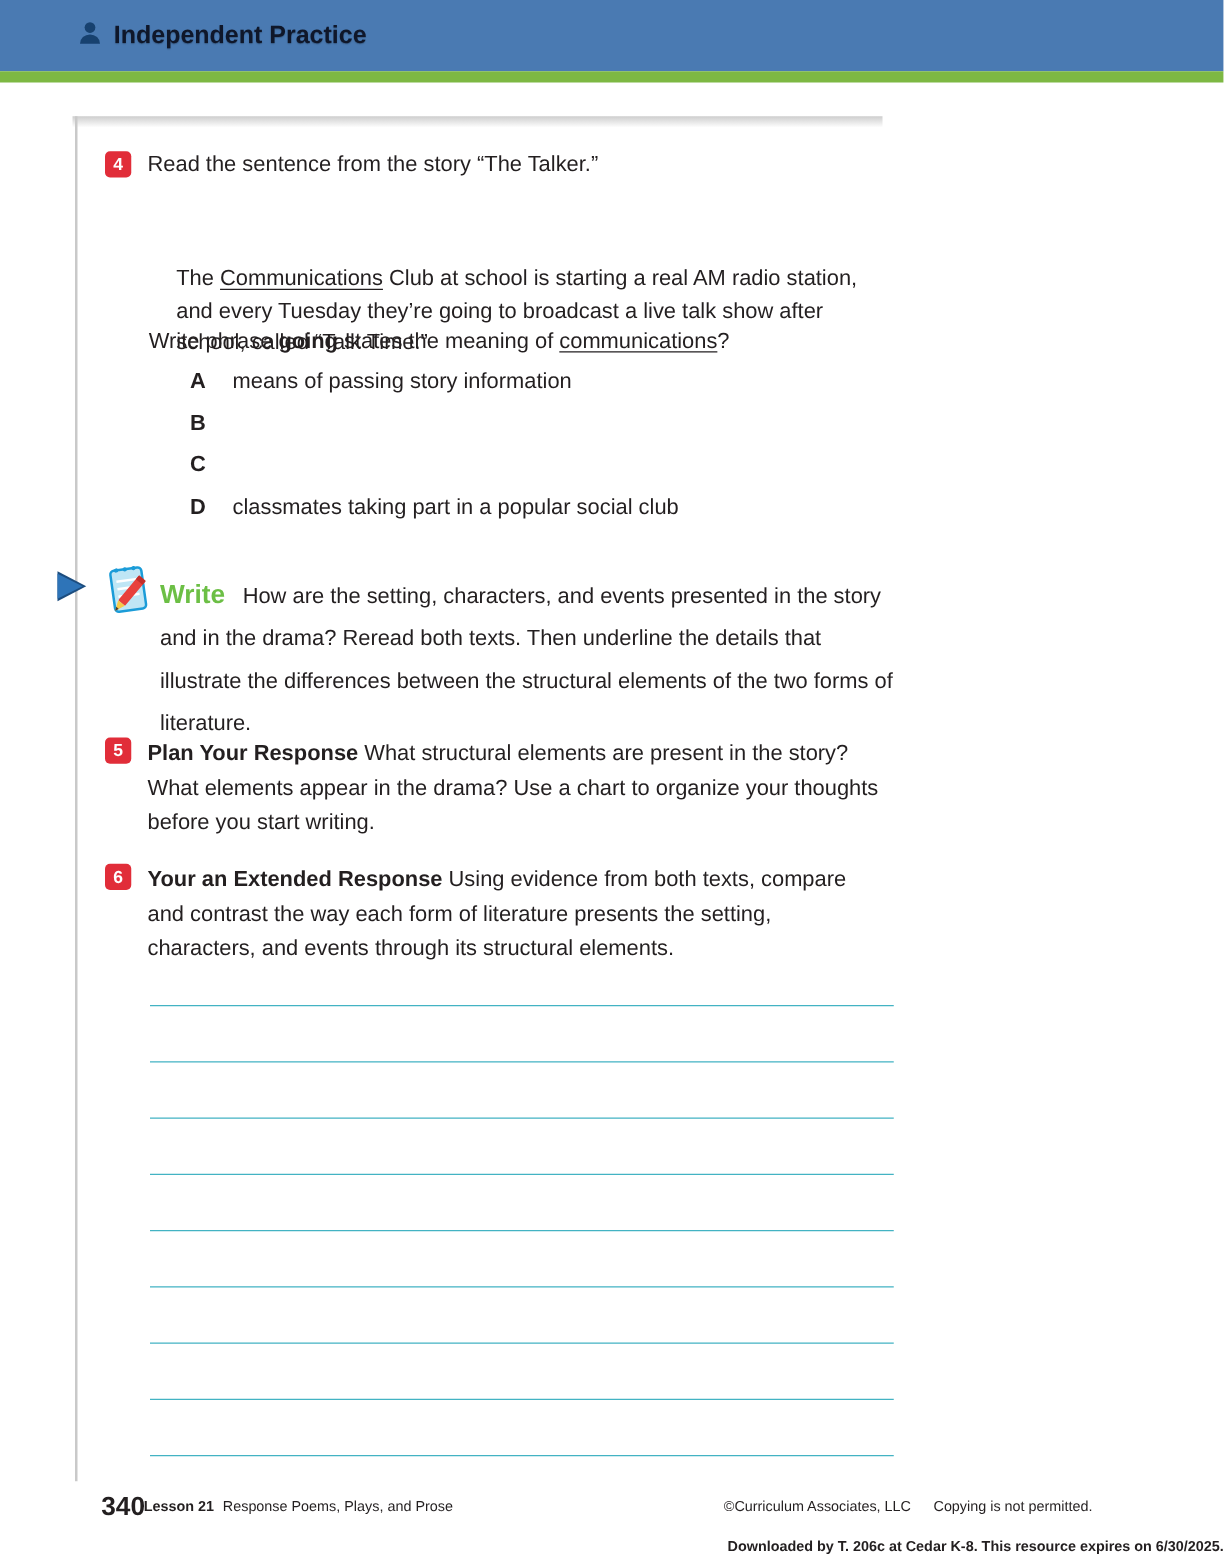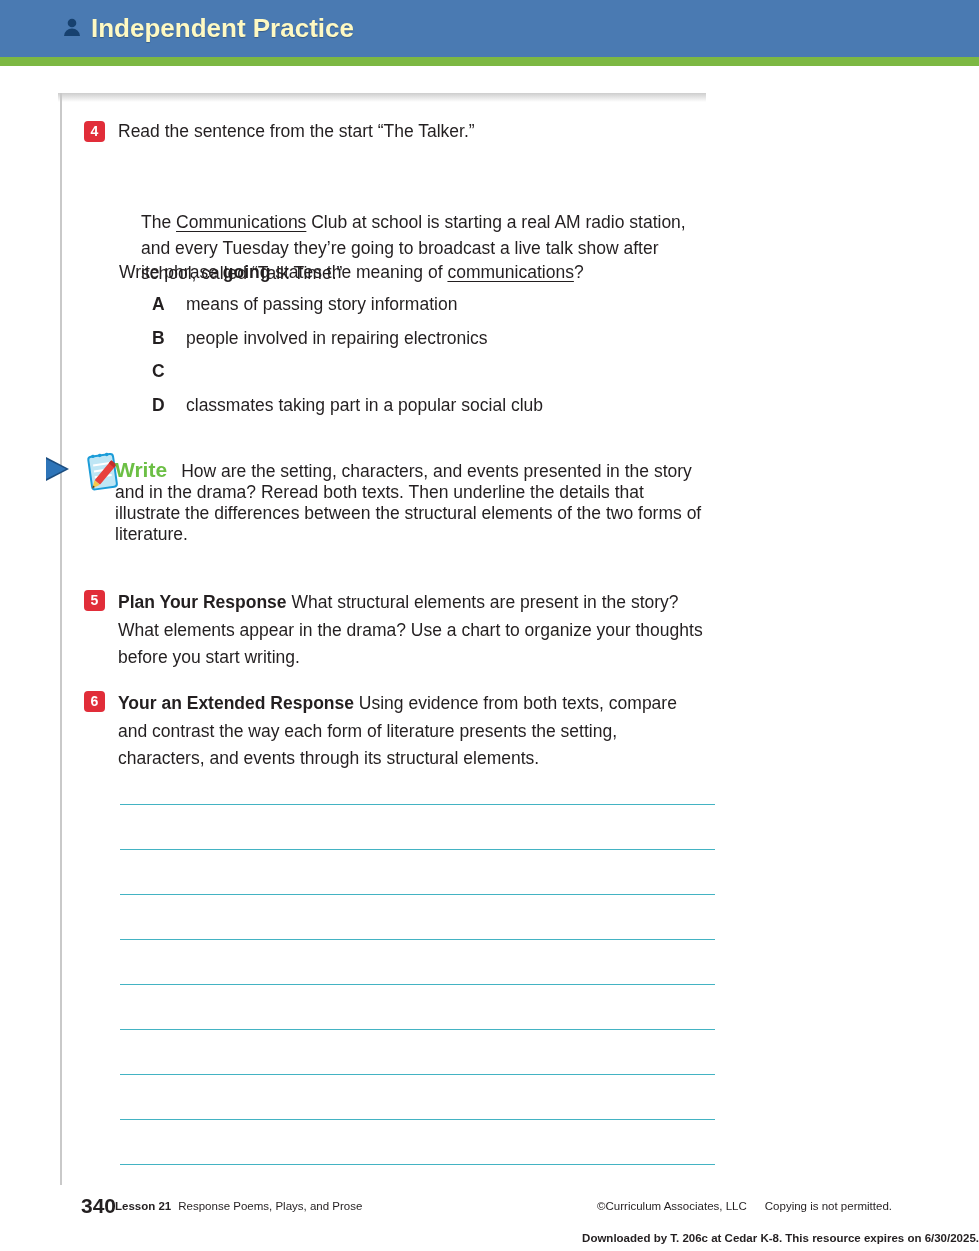--- a/index.html
+++ b/index.html
@@ -4,21 +4,21 @@
 <style>
   * { margin:0; padding:0; box-sizing:border-box; }
   html,body { background:#ffffff; }
   body { font-family:"Liberation Sans", sans-serif; color:#231f20; }
 
   .canvas { position:relative; width:979px; height:1251px; background:#ffffff; overflow:hidden; }
 
   
   .top-bar { position:absolute; top:0; left:0; width:100%; height:57px; background:#4a7ab2; }
   .top-bar-inner { position:absolute; left:62px; top:0; height:57px; display:flex; align-items:center; gap:9px; }
-  .top-bar-title { color:#fef9c3; font-size:26px; font-weight:bold; text-shadow:0 1px 1px rgba(0,0,0,.25); }
+  .top-bar-title { color:#0f172a; font-size:20px; font-weight:bold; text-shadow:0 1px 1px rgba(0,0,0,.25); }
   .green-stripe { position:absolute; top:57px; left:0; width:100%; height:9px; background:#7db843; }
 
   
   .page-top-shadow { position:absolute; left:58px; top:93px; width:648px; height:9px;
     background:linear-gradient(to bottom, #bdbdbd, rgba(255,255,255,0)); opacity:.75; }
   .page-left-edge { position:absolute; left:60px; top:93px; width:2px; height:1092px; background:#c9c9c9; }
 
   
   .item { position:absolute; left:84px; }
   .badge { position:absolute; left:0; top:1px; width:21px; height:21px; background:#e12d39;
@@ -33,32 +33,32 @@
   .choices { position:absolute; left:152px; top:294px; width:570px; }
   .choice-row { display:flex; margin-bottom:12.5px; font-size:17.5px; line-height:21px; }
   .choice-letter { font-weight:bold; width:34px; flex:0 0 34px; }
 
   
   .margin-arrow { position:absolute; left:46px; top:457px; width:0; height:0;
     border-top:12px solid transparent; border-bottom:12px solid transparent; border-left:23px solid #1c4d7f; }
   .margin-arrow-inner { position:absolute; left:46px; top:459px; width:0; height:0;
     border-top:10px solid transparent; border-bottom:10px solid transparent; border-left:20px solid #2e74b8; }
   .write-icon { position:absolute; left:82px; top:446px; }
-  .write-block { position:absolute; left:115px; top:459px; width:596px; font-size:17.5px; line-height:21px; }
+  .write-block { position:absolute; left:128px; top:459px; width:596px; font-size:17.5px; line-height:34px; }
   .write-label { color:#6cbf45; font-weight:800; font-size:21px; margin-right:14px; }
 
   
   .response-lines { position:absolute; left:120px; top:760px; width:595px; }
   .writing-line { height:45px; border-bottom:1.3px solid #43b3c3; }
 
   
   .footer-page-number { position:absolute; left:57px; top:1194px; font-size:21px; font-weight:bold;margin-left:24px; }
   .footer-lesson { position:absolute; left:115px; top:1200px; font-size:11.5px; }
   .footer-lesson .bold { margin-right:7px; }
-  .footer-copy { position:absolute; right:87px; top:1200px; font-size:11.5px; text-align:right; }
+  .footer-copy { position:absolute; right:105px; top:1200px; font-size:11.5px; text-align:right; }
   .footer-copy .gap { display:inline-block; width:18px; }
   .download-notice { position:absolute; left:0; width:100%; top:1232px; text-align:right;
     font-size:11.5px; font-weight:bold; }
 </style>
 </head>
 <body>
 
 <div class="canvas">
 
   <div class="top-bar">
@@ -72,39 +72,38 @@
       <span class="top-bar-title">Independent Practice</span>
     </div>
   </div>
   <div class="green-stripe"></div>
 
   <div class="page-top-shadow"></div>
   <div class="page-left-edge"></div>
 
   <div class="item" style="top:120px; width:640px;">
     <span class="badge">4</span>
-    <div class="item-content" style="line-height:22px;">Read the sentence from the start “The Talker.”</div>
+    <div class="item-content" style="line-height:22px;">Read the sentence from the story “The Talker.”</div>
   </div>
 
   <div class="quote-block">
     <span>The </span><span class="ul">Communications</span><span> Club at school is starting a real AM radio station, and every Tuesday they’re going to broadcast a live talk show after school, called “Talk Time.”</span>
   </div>
 
   <div class="question-line">
     <span>Write phrase </span><span class="bold">going</span><span> states the meaning of </span><span class="ul">communications</span><span>?</span>
   </div>
 
   <div class="choices">
     <div class="choice-row">
       <span class="choice-letter">A</span>
       <span>means of passing story information</span>
     </div>
     <div class="choice-row">
       <span class="choice-letter">B</span>
-      <span>people involved in repairing electronics</span>
     </div>
     <div class="choice-row">
       <span class="choice-letter">C</span>
     </div>
     <div class="choice-row">
       <span class="choice-letter">D</span>
       <span>classmates taking part in a popular social club</span>
     </div>
   </div>
 

